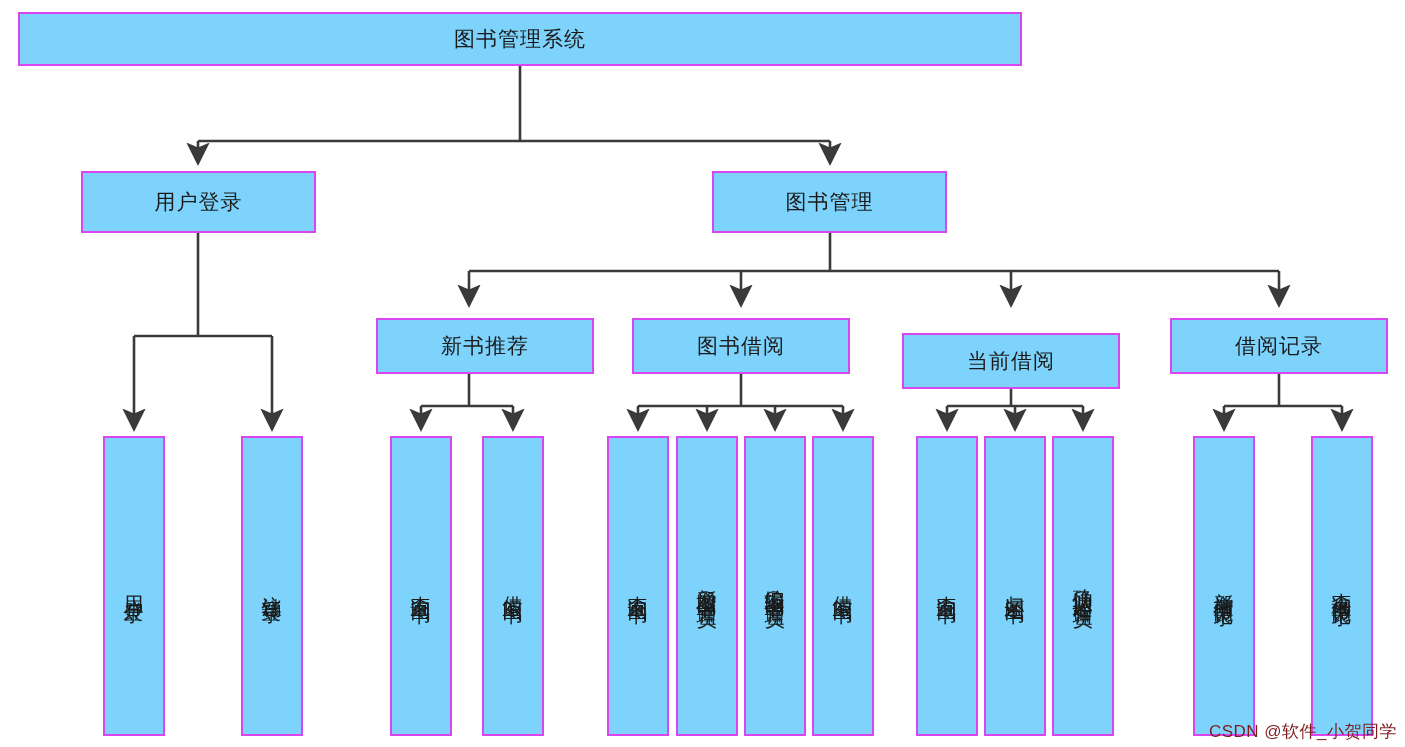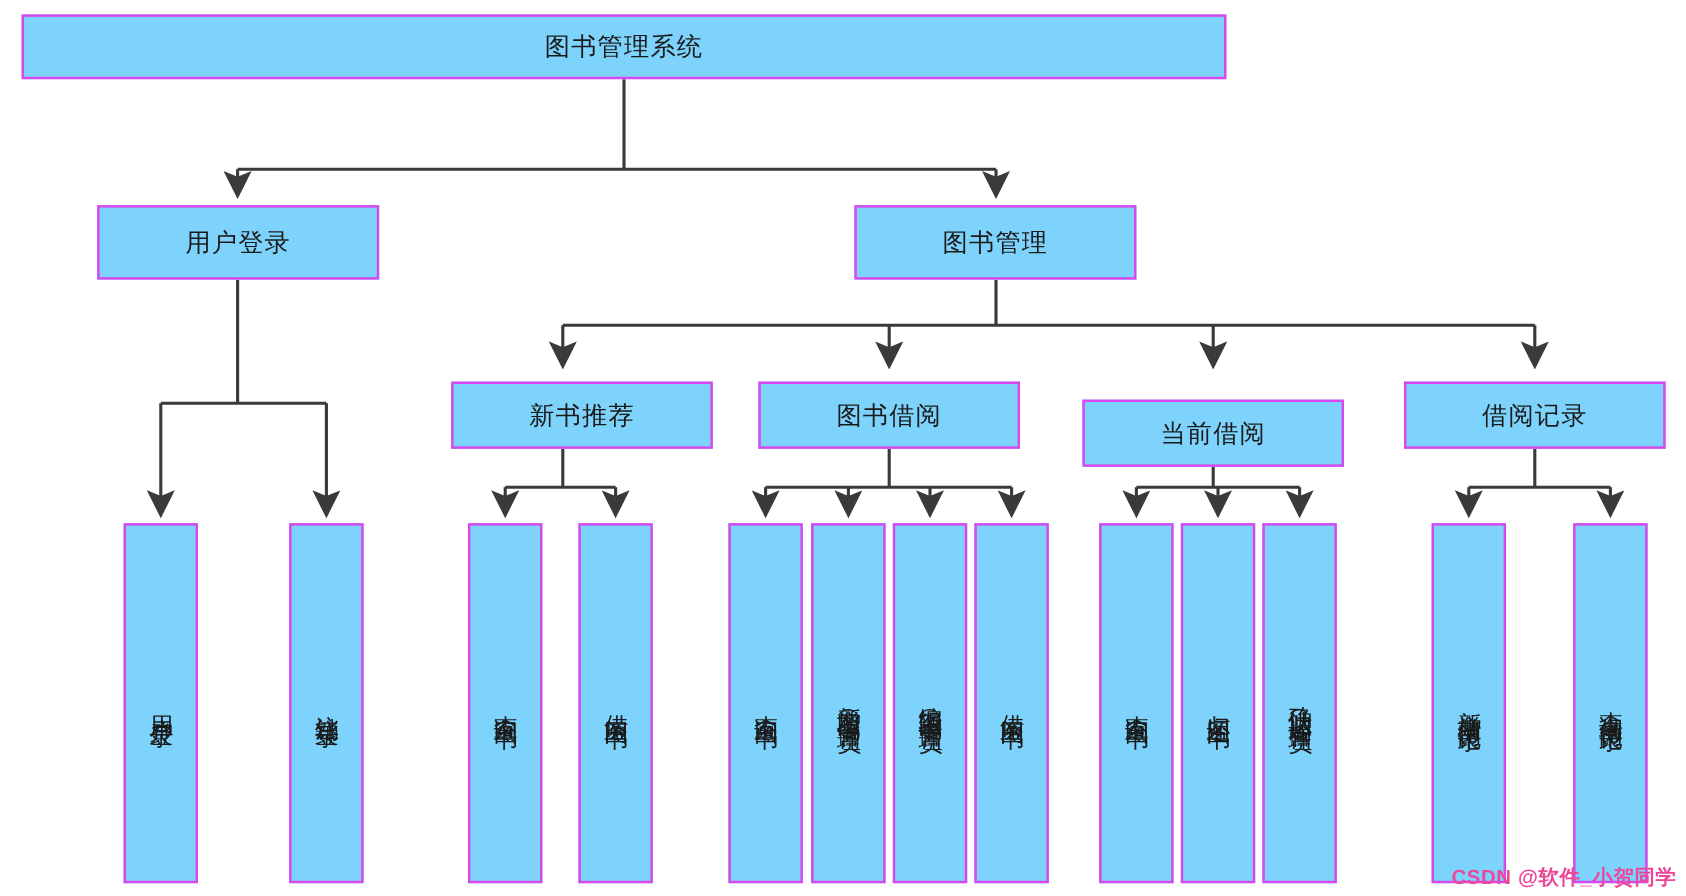--- a/index.html
+++ b/index.html
@@ -54,25 +54,24 @@
   .node.vert .vtext {
     writing-mode: vertical-rl;
     text-orientation: upright;
     display: block;
   }
   .watermark {
     position: absolute;
     right: 8px;
     bottom: 4px;
     font-size: 17px;
-    color: #ec4899;
+    color: #7f1d1d;
     letter-spacing: 0.5px;
     z-index: 5;
     white-space: nowrap;
-    font-weight: bold;
   }
 </style>
 </head>
 <body>
 
 <div id="canvas">
 
   <svg id="wires" viewBox="0 0 1405 747">
     <defs>
       <marker id="arrow" viewBox="0 0 12 12" refX="10" refY="6" markerWidth="9" markerHeight="9" orient="auto-start-reverse">

